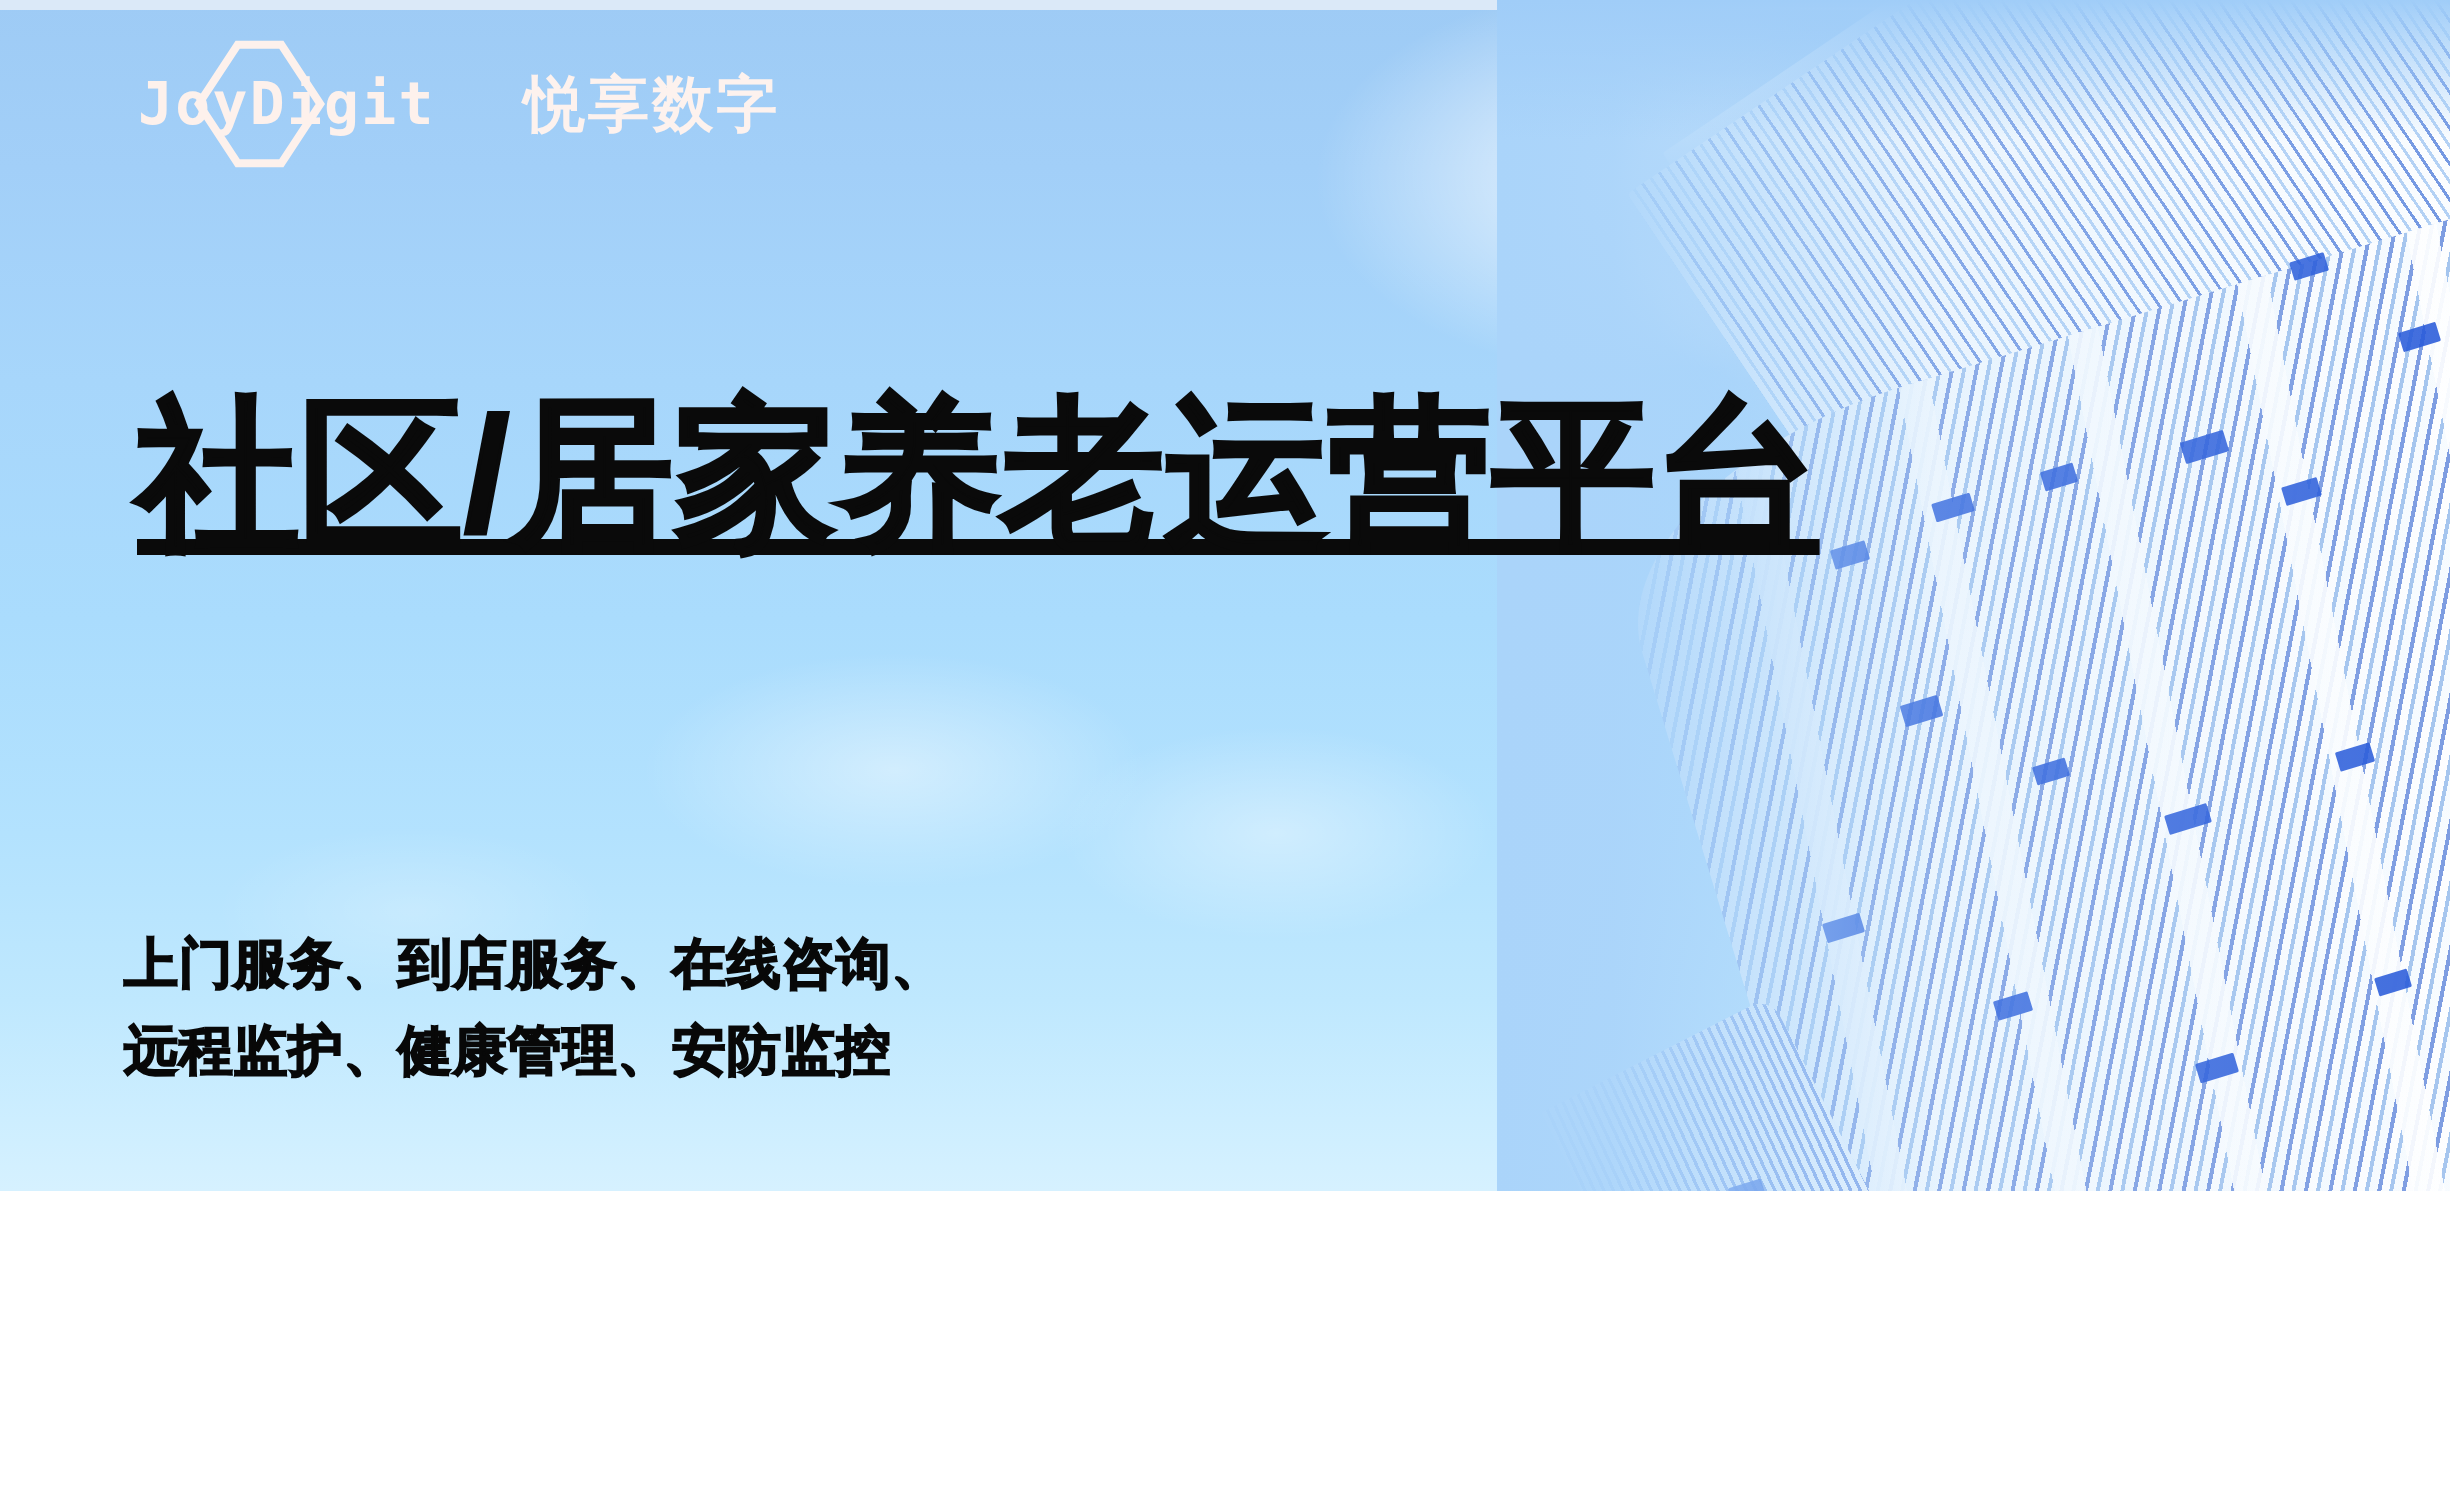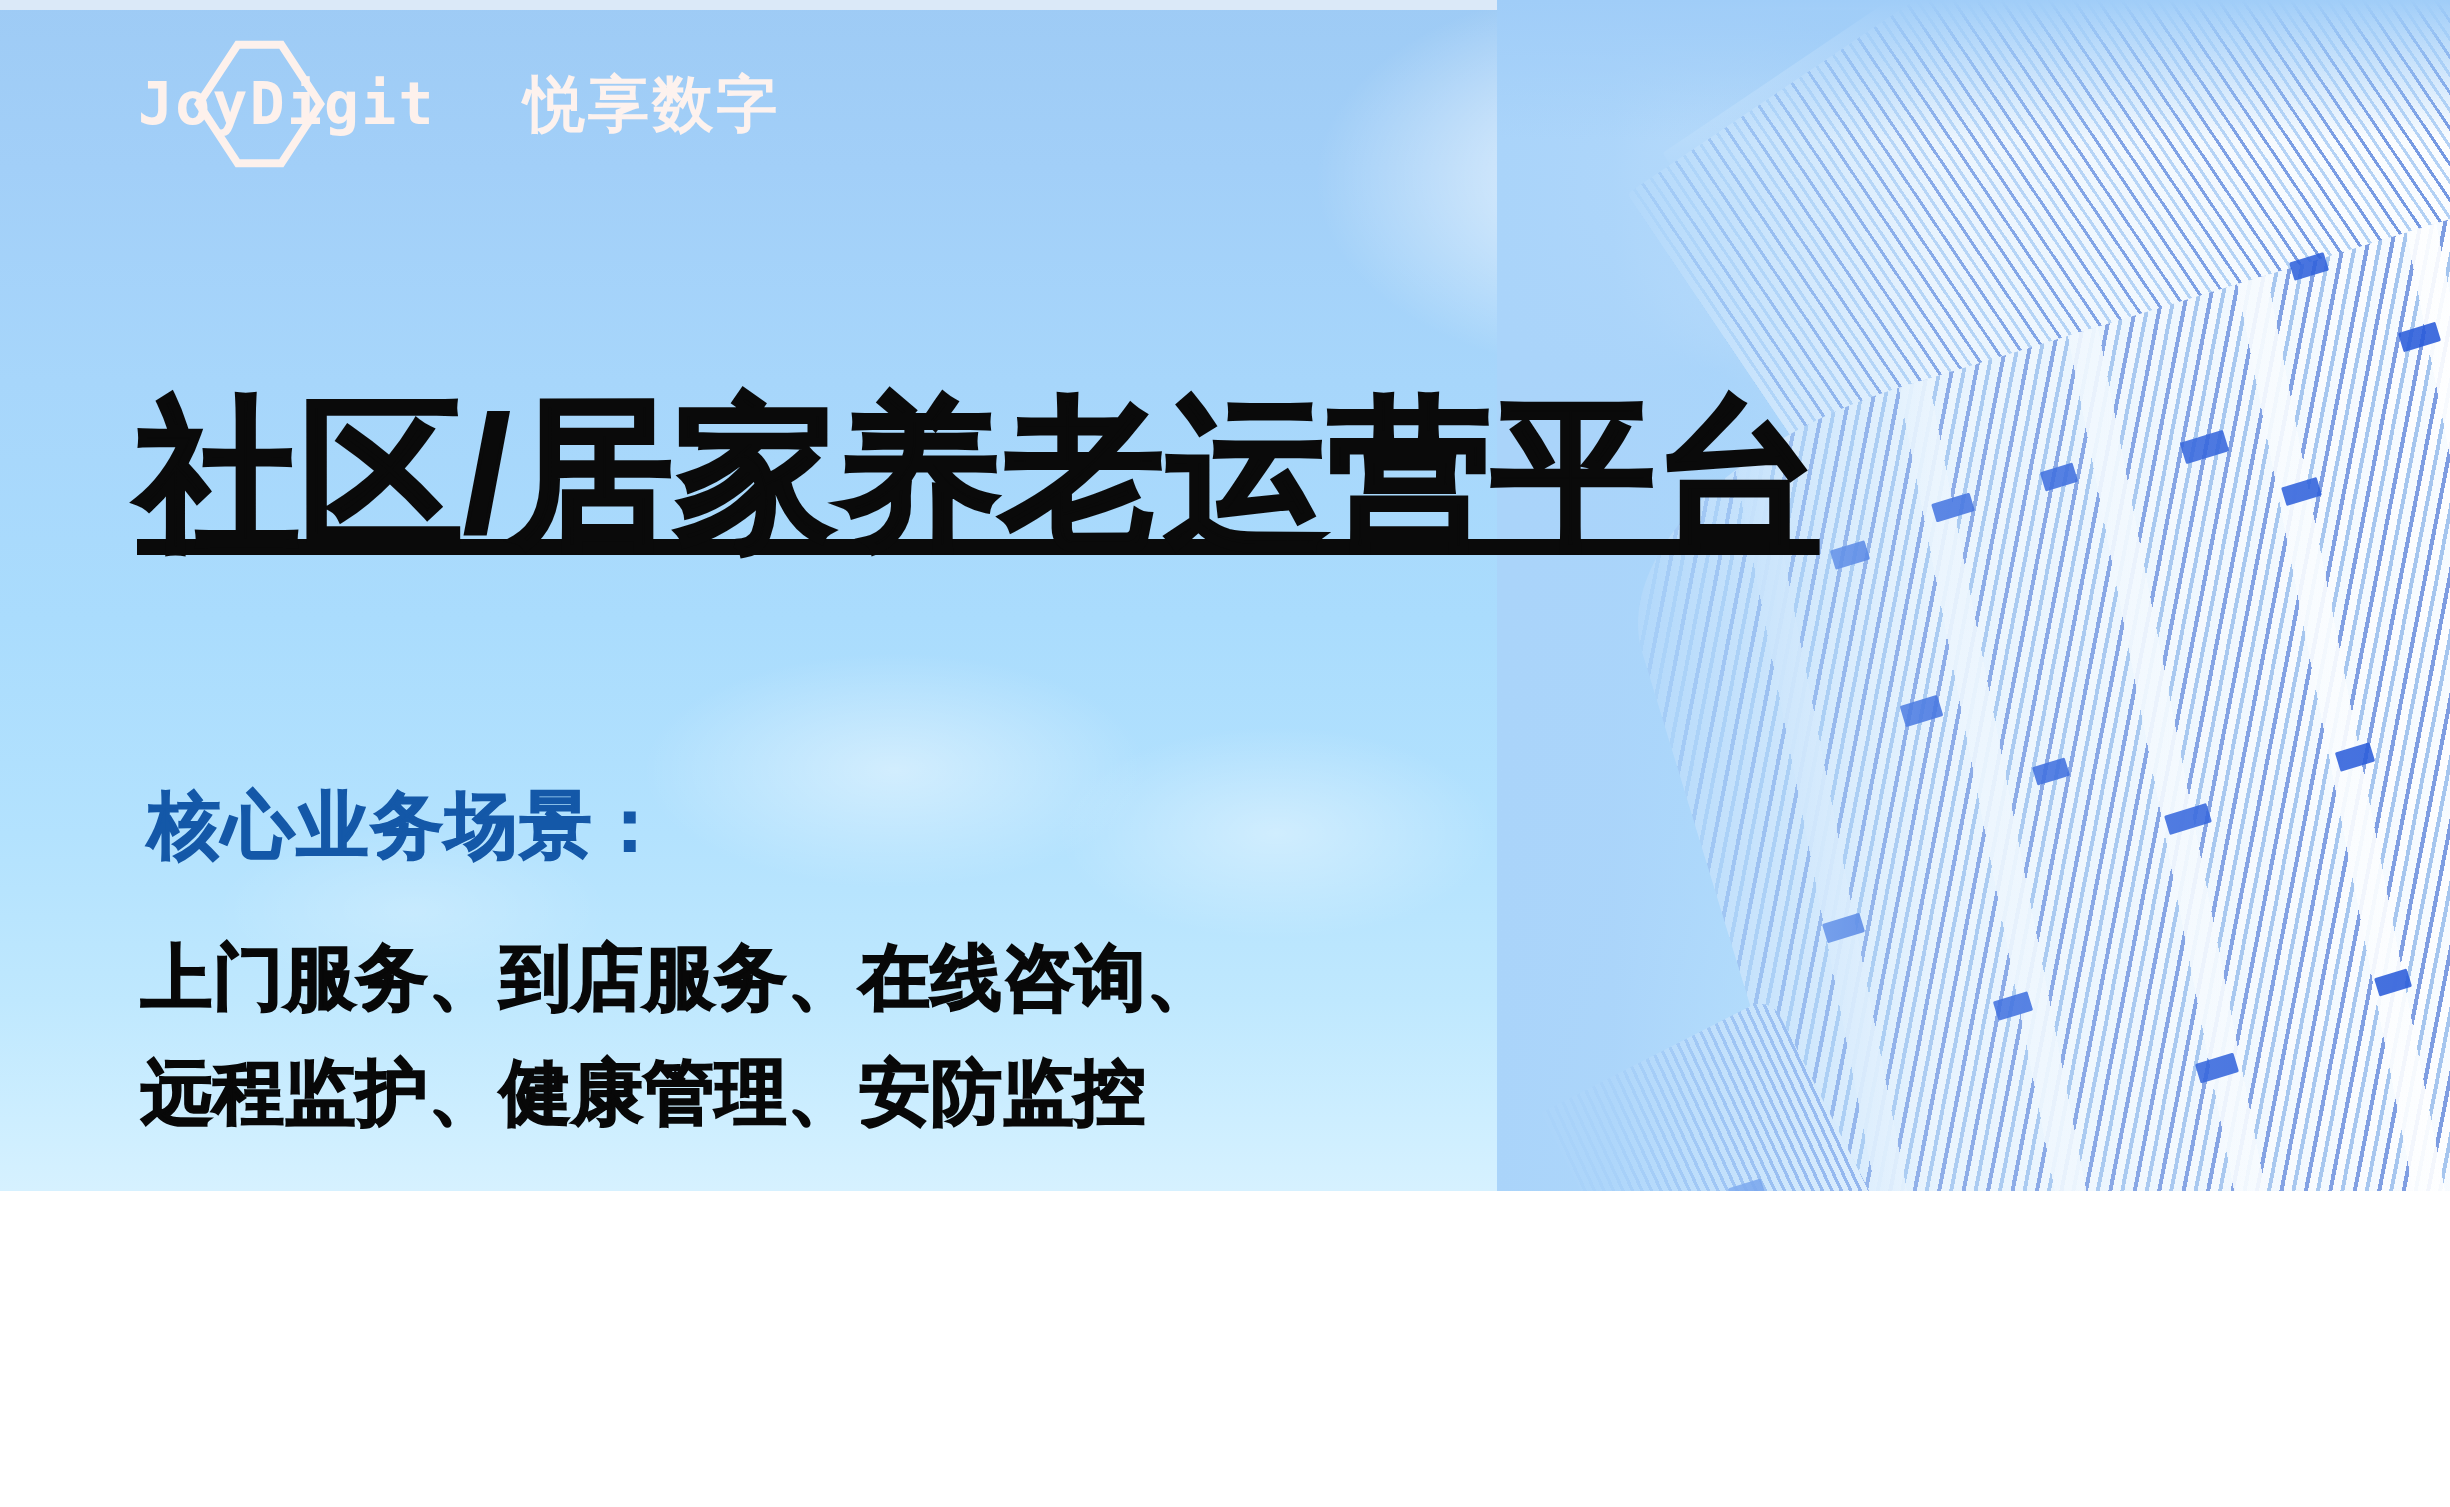--- a/index.html
+++ b/index.html
@@ -238,27 +238,26 @@
     font-weight: 900;
     color: #1458a8;
     letter-spacing: 2.3px;
     white-space: nowrap;
     -webkit-text-stroke: 1.6px #1458a8;
   }
   .body-lines {
     position: absolute;
     left: 124px;
     top: 920px;
-    font-size: 71px;
+    font-size: 54px;
     font-weight: 700;
     color: #080808;
     line-height: 1.62;
     letter-spacing: 0.8px;
     white-space: nowrap;
-    margin-left: 17px;
     -webkit-text-stroke: 1.9px #080808;
   }
   .body-lines div { margin: 0; padding: 0; }
 
   
   .band {
     position: absolute;
     left: 0; right: 0;
     top: 1366px;
     height: 102px;
@@ -362,21 +361,20 @@
       <svg class="logo-hex" viewBox="0 0 168 164">
         <polygon points="56,6 112,6 162,82 112,158 56,158 6,82" fill="none" stroke="#fdf1ec" stroke-width="10"></polygon>
       </svg>
       <span class="logo-word">JoyDigit</span>
     </div>
     <span class="logo-cn">悦享数字</span>
   </div>
 
   <h1 class="headline">社区/居家养老运营平台</h1>
 
-  <div class="subhead">核心业务场景：</div>
 
   <div class="body-lines">
     <div>上门服务、到店服务、在线咨询、</div>
     <div>远程监护、健康管理、安防监控</div>
   </div>
 
   <div class="band-sparkle"></div>
   <div class="band">
     <div class="band-left"></div>
     <div class="band-gap"></div>

